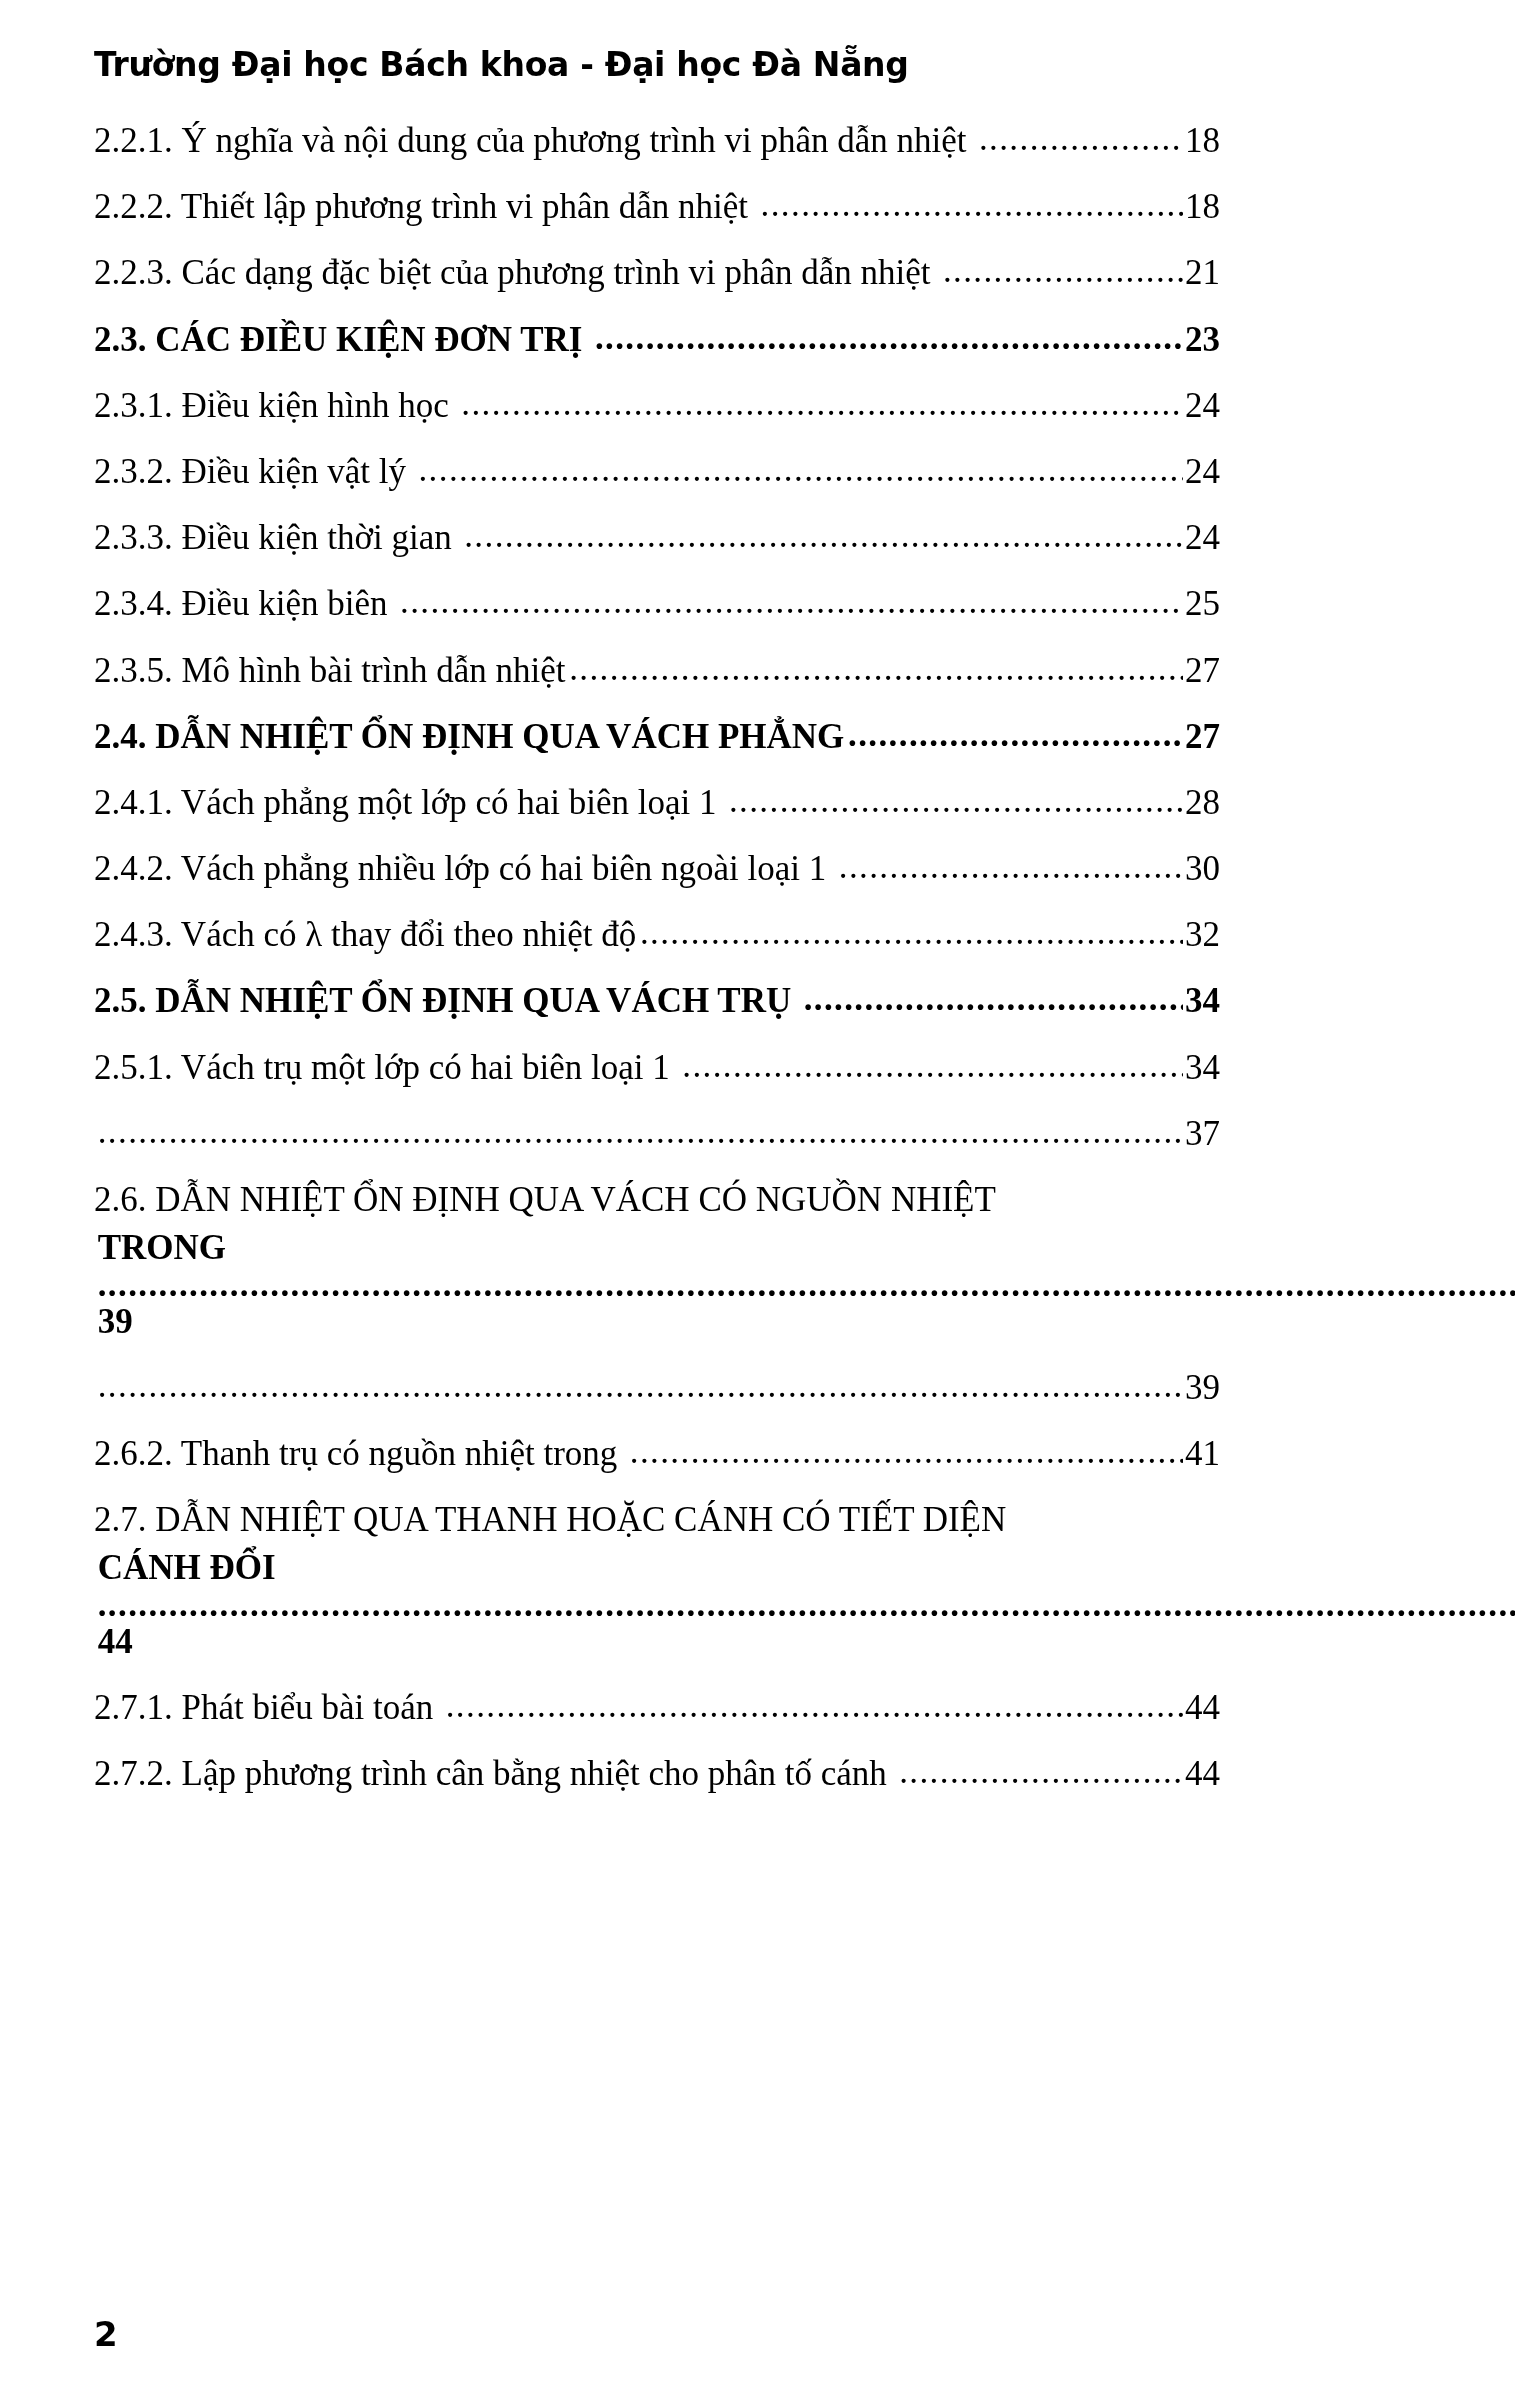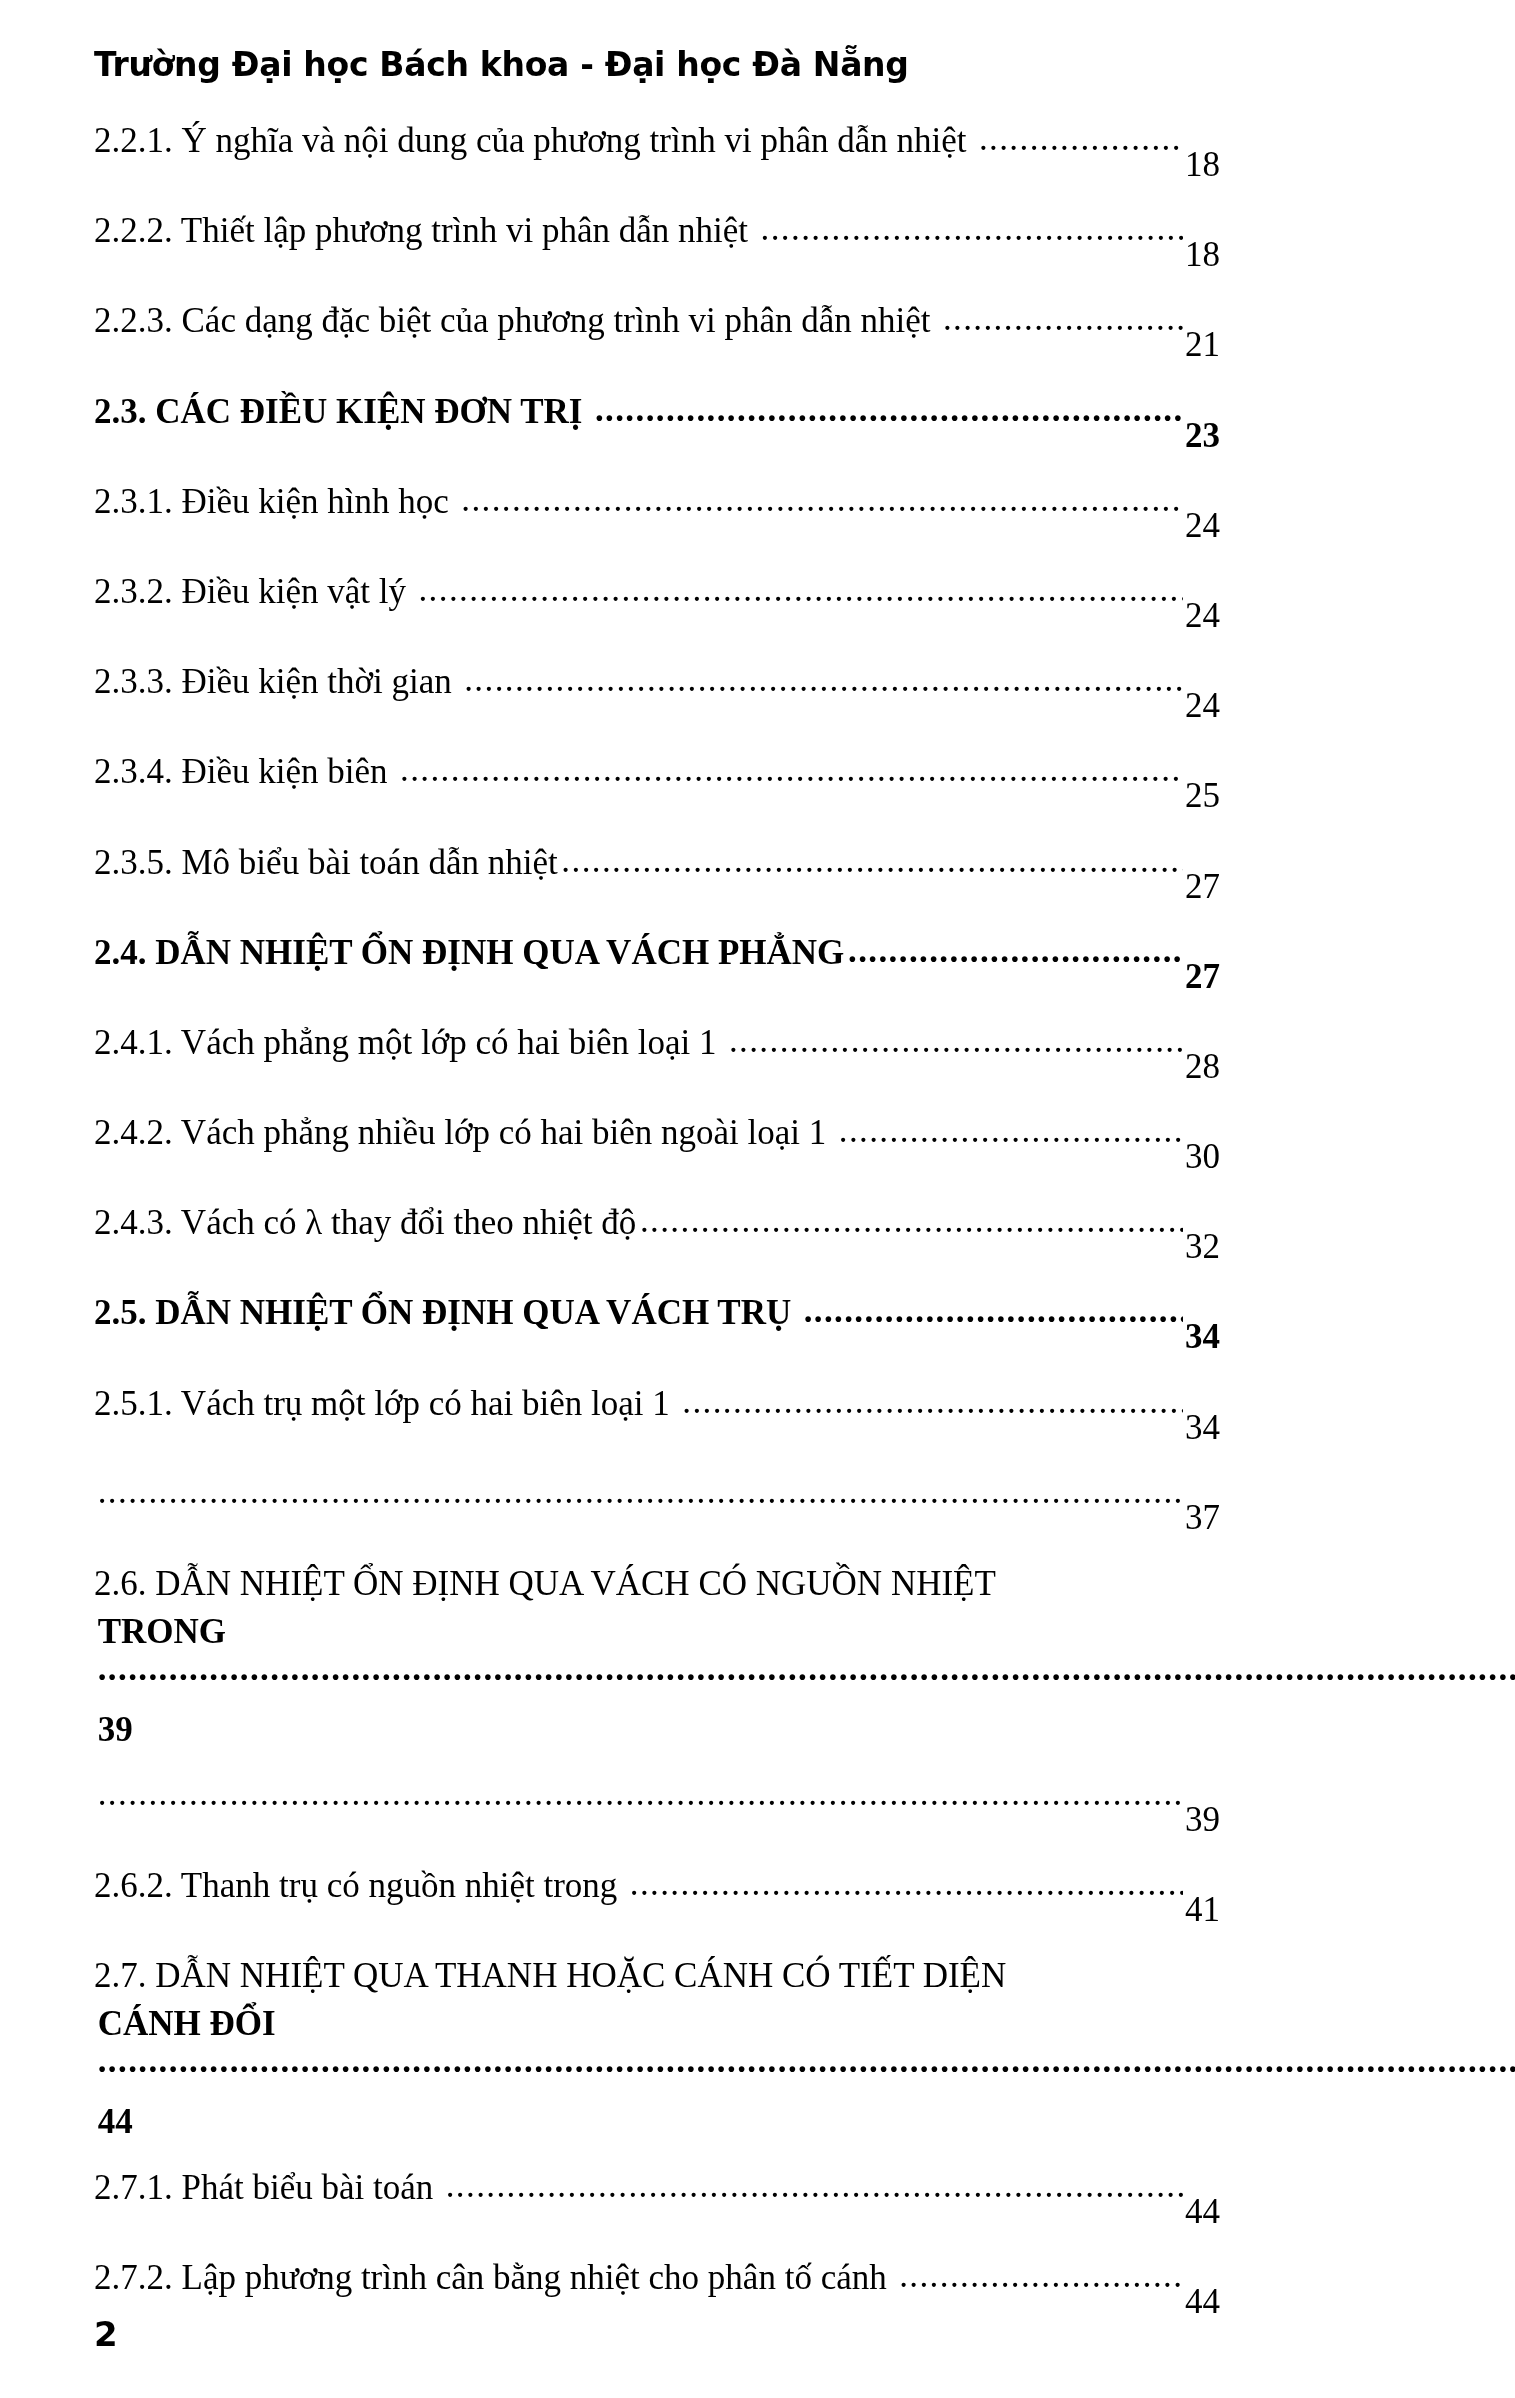--- a/index.html
+++ b/index.html
@@ -56,21 +56,20 @@
     white-space: nowrap;
     margin: 0 1.9px 0 3.7px;
     letter-spacing: 1.4px;
     font-size: 35px;
     line-height: 1;
   }
   .toc-page {
     flex: 0 0 auto;
     white-space: pre;
     text-align: right;
-    margin-top: 24px;
   }
   
   .toc-entry.wrap {
     display: block;
   }
   .toc-entry.wrap .line1 {
     display: block;
     white-space: pre;
   }
   .toc-entry.wrap .line2 {
@@ -131,21 +130,21 @@
         <span class="toc-title">2.3.3. Điều kiện thời gian </span>
         <span class="leader">........................................................................................................................................................................................................</span>
         <span class="toc-page">24</span>
       </div>
       <div class="toc-entry">
         <span class="toc-title">2.3.4. Điều kiện biên </span>
         <span class="leader">........................................................................................................................................................................................................</span>
         <span class="toc-page">25</span>
       </div>
       <div class="toc-entry">
-        <span class="toc-title">2.3.5. Mô biểu bài toán dẫn nhiệt</span>
+        <span class="toc-title">2.3.5. Mô hình bài trình dẫn nhiệt</span>
         <span class="leader">........................................................................................................................................................................................................</span>
         <span class="toc-page">27</span>
       </div>
       <div class="toc-entry bold">
         <span class="toc-title">2.4. DẪN NHIỆT ỔN ĐỊNH QUA VÁCH PHẲNG</span>
         <span class="leader">........................................................................................................................................................................................................</span>
         <span class="toc-page">27</span>
       </div>
       <div class="toc-entry">
         <span class="toc-title">2.4.1. Vách phẳng một lớp có hai biên loại 1 </span>

